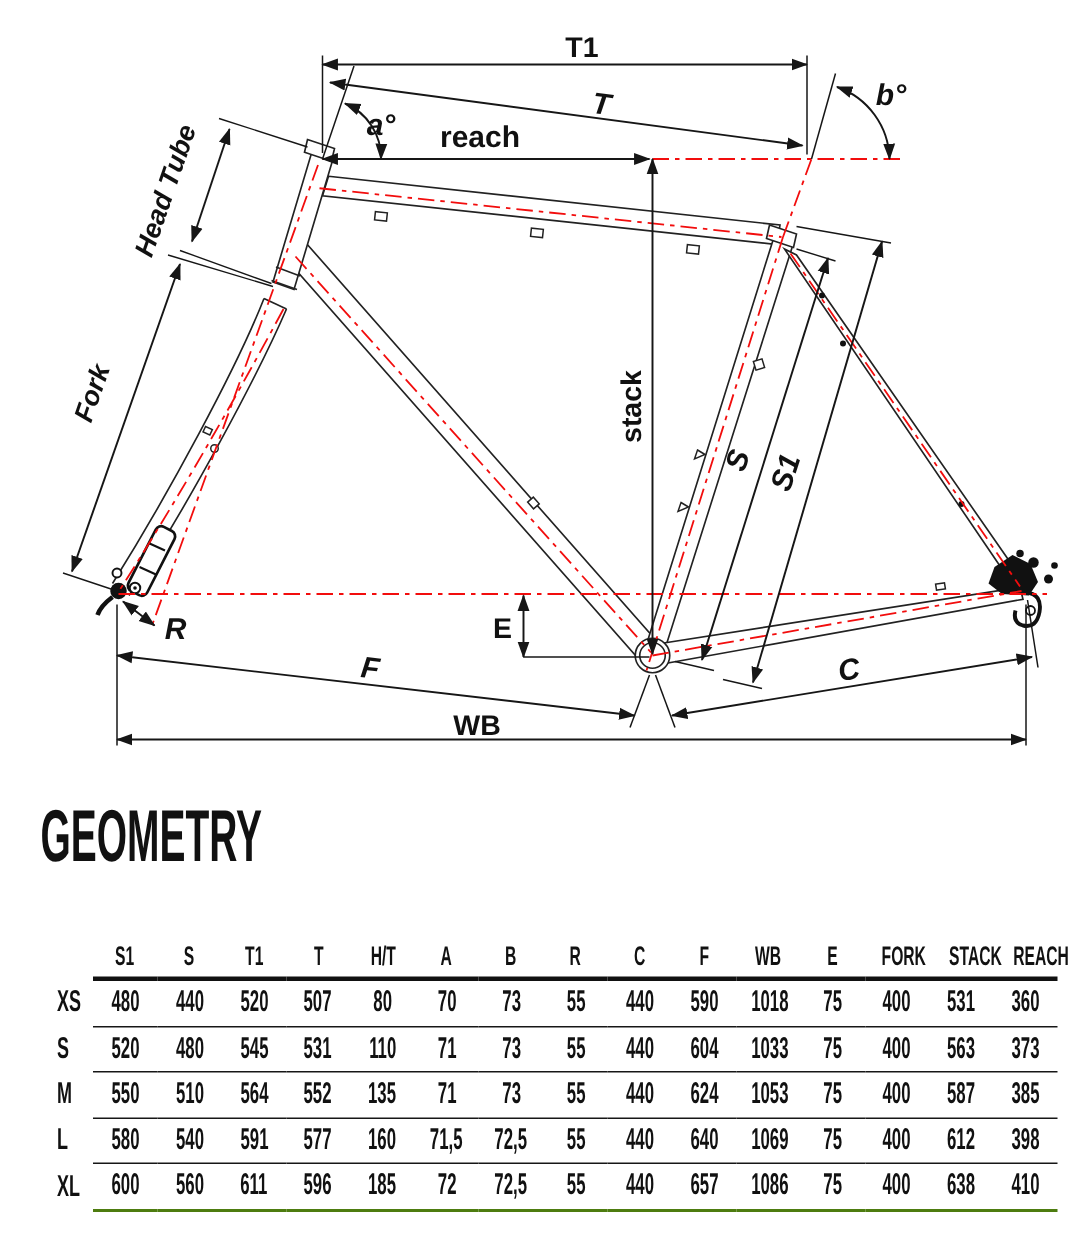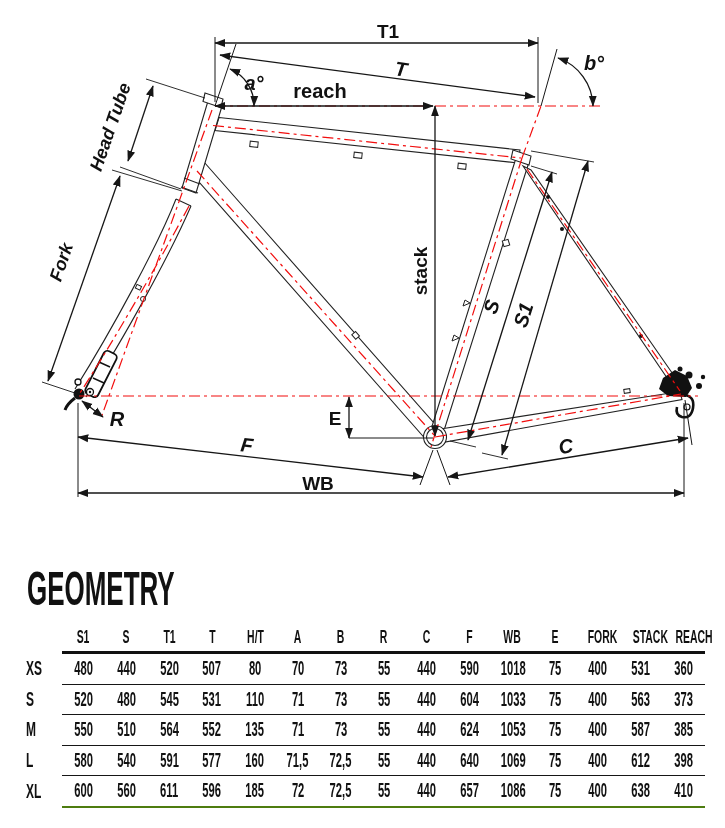--- a/index.html
+++ b/index.html
@@ -1,32 +1,32 @@
 <!DOCTYPE html>
 <html><head>
 <meta charset="utf-8">
 <style>
   html,body{margin:0;padding:0;background:#fff;}
   body{width:725px;height:828px;position:relative;font-family:"Liberation Sans",sans-serif;overflow:hidden;}
   .diagram{position:absolute;left:0;top:0;width:725px;height:548px;}
   svg text{font-family:"Liberation Sans",sans-serif;font-weight:bold;fill:#111;}
   svg text.it{font-style:italic;}
 
-  .title-wrap{position:absolute;left:27px;top:566px;height:44px;}
+  .title-wrap{position:absolute;left:27px;top:536px;height:44px;}
   .title{display:inline-block;font-weight:bold;font-size:49px;line-height:44px;
          letter-spacing:0px;color:#111;transform:scaleX(0.53);transform-origin:left center;white-space:nowrap;}
 
   table.geo{position:absolute;left:0;top:618px;border-collapse:collapse;table-layout:fixed;width:705px;}
   table.geo td{padding:0;text-align:center;vertical-align:middle;overflow:visible;white-space:nowrap;}
   table.geo tr.hdr td{height:30px;vertical-align:bottom;padding-bottom:3px;border-bottom:none;}
   table.geo tr.hdr td.c{border-bottom:3px solid #111;}
   table.geo tr.row td{height:29.5px;}
   table.geo tr.row td.c{border-bottom:1.5px solid #161616;}
   table.geo tr.row.last td.c{border-bottom:2px solid #4d7c0f;}
-  table.geo td.lbl{text-align:left;padding-left:26px;border-bottom:none;}
+  table.geo td.lbl{text-align:left;padding-left:38px;border-bottom:none;}
   .ch{display:inline-block;font-weight:bold;font-size:18px;color:#111;transform:scaleX(0.58);transform-origin:center;}
   .cv{display:inline-block;font-weight:bold;font-size:20px;color:#111;transform:scaleX(0.56);transform-origin:center;}
   .cs{display:inline-block;font-weight:bold;font-size:20px;color:#111;transform:scaleX(0.60);transform-origin:left center;}
 </style>
 </head>
 <body>
 
 <div class="diagram">
 <svg width="725" height="548" viewBox="0 0 725 548" xmlns="http://www.w3.org/2000/svg">
   <defs>

